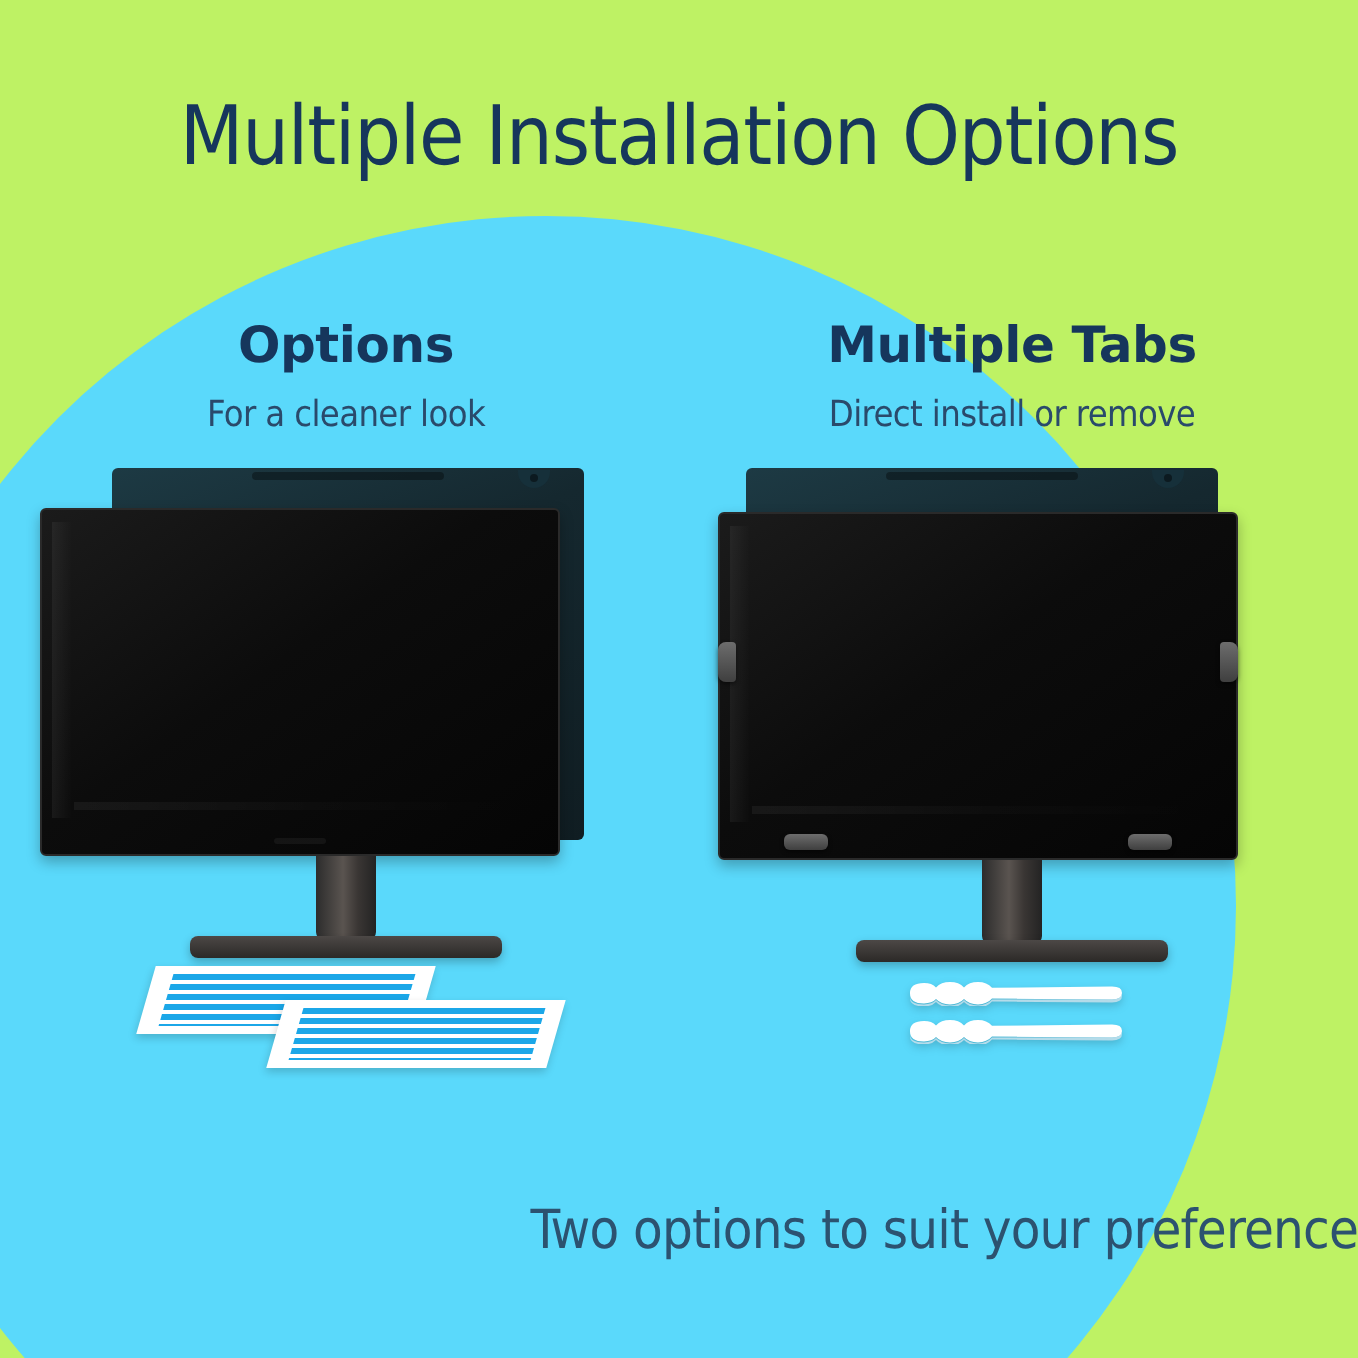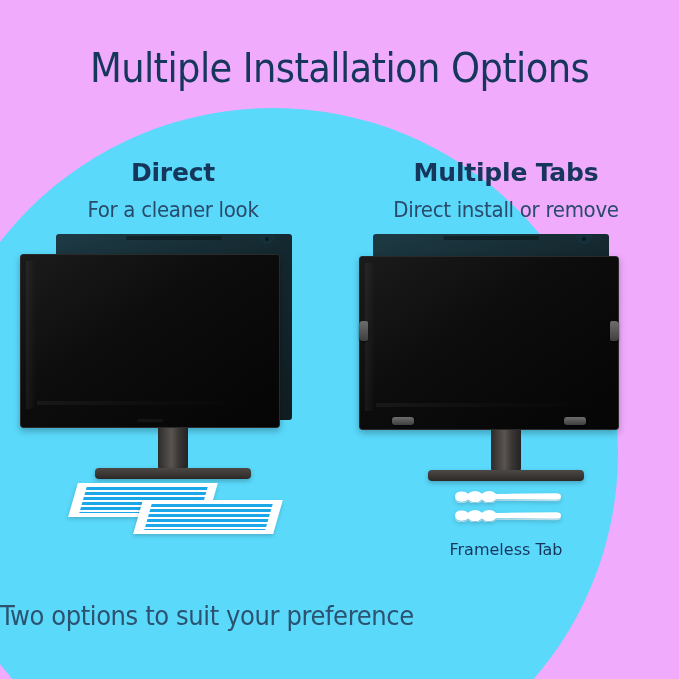--- a/index.html
+++ b/index.html
@@ -1,21 +1,21 @@
 <!DOCTYPE html>
 <html><head>
 <meta charset="utf-8">
 <style>
   html,body{margin:0;padding:0;}
   body{
     width:679px;height:679px;overflow:hidden;
     font-family:"DejaVu Sans","Liberation Sans",sans-serif;
     background:#06c9f7;
   }
-  #stage{position:relative;width:679px;height:679px;overflow:hidden;background:#f0abfc;}
+  #stage{position:relative;width:679px;height:679px;overflow:hidden;background:#bef264;}
 
   
   .bg-circle{
     position:absolute;
     left:-72px;top:108px;
     width:690px;height:690px;
     border-radius:50%;
     background:#5ad9fb;
   }
 
@@ -35,21 +35,21 @@
   .col{position:absolute;top:0;width:330px;}
   .col-left{left:8px;}
   .col-right{left:341px;}
   .col-title{
     position:absolute;top:158px;left:0;width:330px;text-align:center;
     font-size:25px;font-weight:700;color:#16365c;letter-spacing:-0.2px;
     white-space:nowrap;
   }
   .col-sub{
     position:absolute;top:197px;left:0;width:330px;text-align:center;
-    font-size:22px;font-weight:400;color:#2a4a6b;letter-spacing:-0.3px;
+    font-size:18px;font-weight:400;color:#2a4a6b;letter-spacing:-0.3px;
     font-family:"DejaVu Sans Condensed","Liberation Sans",sans-serif;
     white-space:nowrap;
   }
 
   
   .monitor-wrap{position:absolute;width:330px;height:250px;}
   .mon-left{left:8px;top:230px;}
   .mon-right{left:341px;top:230px;}
 
   
@@ -165,37 +165,37 @@
   }
   .tabpc.t1{top:2px;}
   .tabpc.t2{top:21px;}
 
   
   .tab-label{
     position:absolute;left:341px;top:540px;width:330px;text-align:center;
     font-size:16px;color:#16365c;font-weight:400;white-space:nowrap;
   }
   .footline{
-    position:absolute;left:0;top:600px;width:679px;text-align:left;
+    position:absolute;left:0;top:600px;width:679px;text-align:right;
     font-size:27px;font-weight:400;color:#2c5270;letter-spacing:-0.4px;
     font-family:"DejaVu Sans Condensed","Liberation Sans",sans-serif;
     white-space:nowrap;
   }
 </style>
 </head>
 <body>
 
 <div id="stage">
 
   <div class="bg-circle"></div>
 
   <div class="headline">Multiple Installation Options</div>
 
   <div class="col col-left">
-    <div class="col-title">Direct</div>
+    <div class="col-title">Options</div>
     <div class="col-sub">For a cleaner look</div>
   </div>
 
   <div class="monitor-wrap mon-left">
     <div class="mon-back">
       <div class="webcam">
           <i></i>
         </div>
     </div>
     <div class="mon-screen">
@@ -251,17 +251,16 @@
     <svg class="tabpc t2" viewBox="0 0 114 13">
       <path d="M6 6.5 q0-5 7-5 q4 0 6 2.2 q2.5-2.7 7-2.7 q4.5 0 7 2.7 q2.5-2.7 7-2.7 q4.5 0 7 2.9
                L107 3.3 q5 0 5 3.2 q0 3.2-5 3.2 L47 9.3 q-2.5 2.9-7 2.9 q-4.5 0-7-2.7 q-2.5 2.7-7 2.7
                q-4.5 0-7-2.7 q-2 2.2-6 2.2 q-7 0-7-5 z" fill="#ffffff"></path>
       <path d="M6 8.4 q0 3.8 7 3.8 q4 0 6-2.2 q2.5 2.7 7 2.7 q4.5 0 7-2.7 q2.5 2.7 7 2.7 q4.5 0 7-2.9
                L107 9.7 q5 0 5-3.2 L112 8 q0 3.2-5 3.2 L47 10.8 q-2.5 2.9-7 2.9 q-4.5 0-7-2.7
                q-2.5 2.7-7 2.7 q-4.5 0-7-2.7 q-2 2.2-6 2.2 q-7 0-7-3.8 z" fill="#d7e6ef" opacity="0.75"></path>
     </svg>
   </div>
 
-  <div class="tab-label">Frameless Tab</div>
 
   <div class="footline">Two options to suit your preference</div>
 
 </div>
 
 </body></html>

